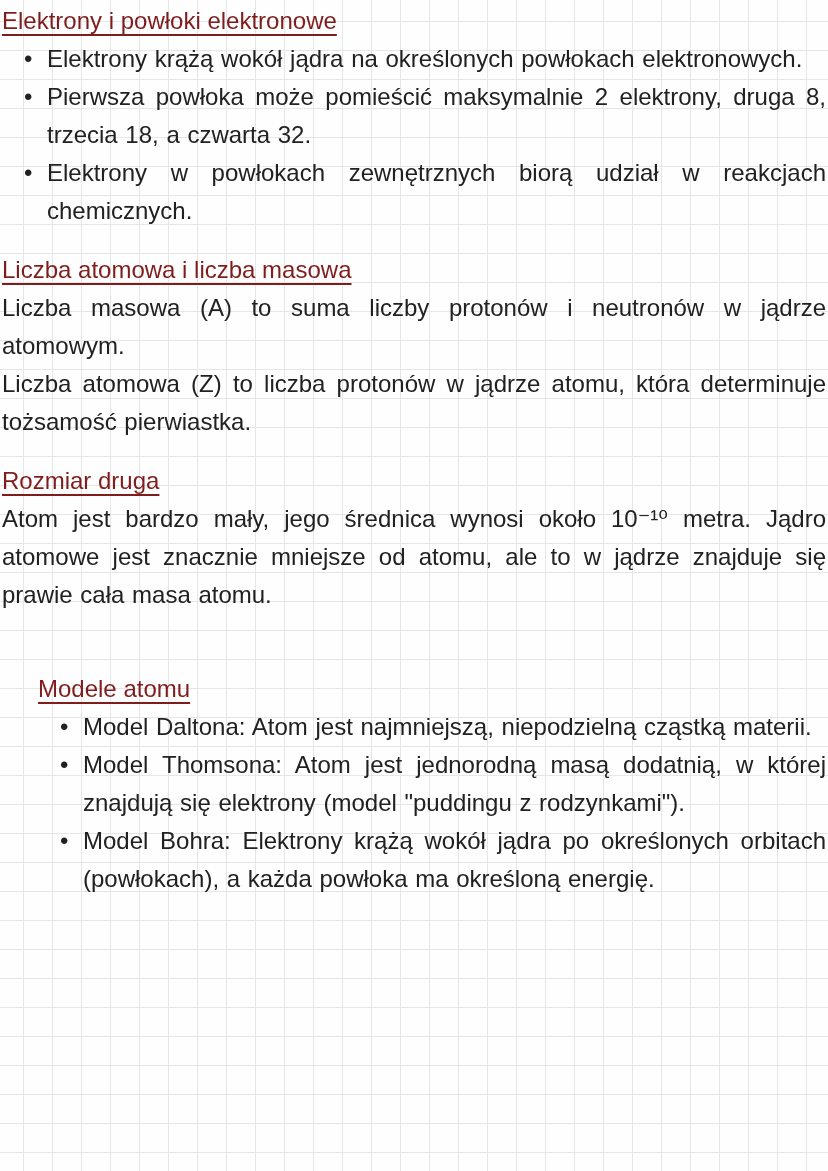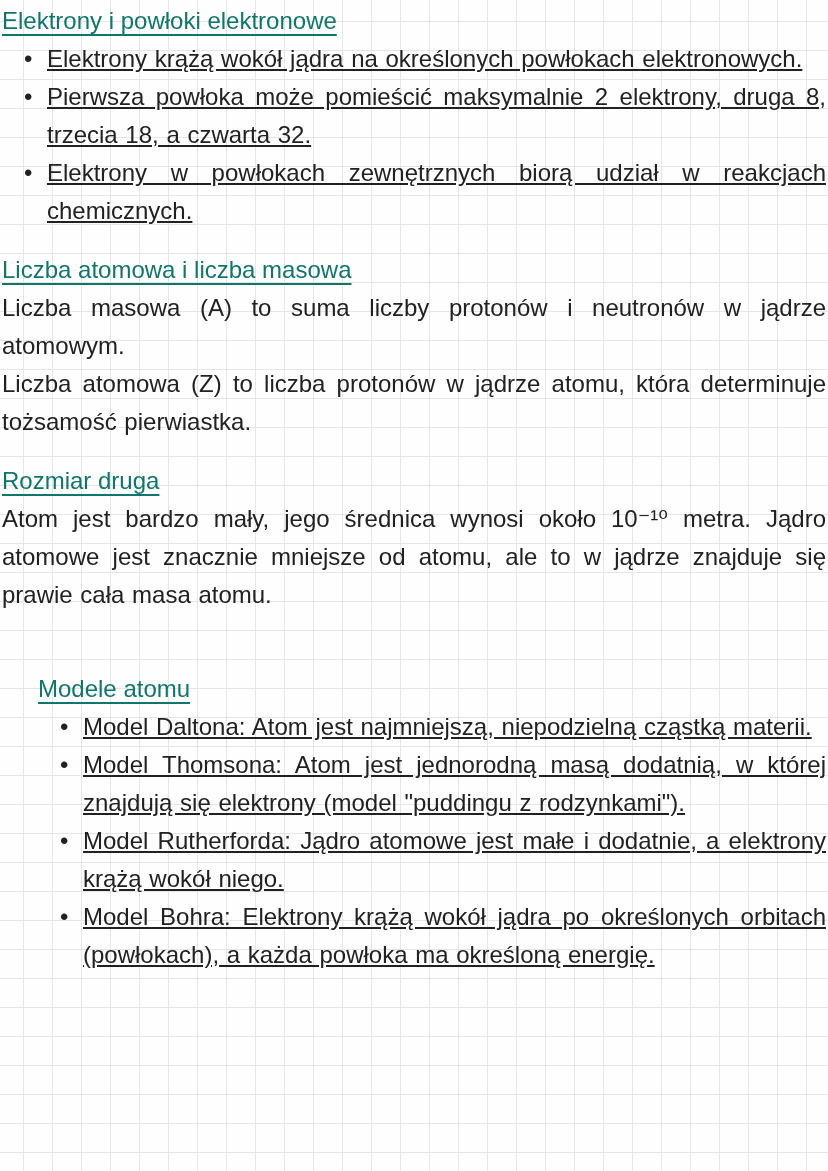--- a/index.html
+++ b/index.html
@@ -22,21 +22,21 @@
 
   .section { margin: 0; }
   .section + .section { margin-top: 21px; }
   .section.big-gap { margin-top: 56px; margin-left: 36px; }
 
   .heading {
     display: inline-block;
     margin: 0;
     font-size: 24px;
     font-weight: 400;
-    color: #0f766e;
+    color: #7f1d1d;
     text-decoration: underline;
     text-decoration-thickness: 2px;
     text-underline-offset: 5px;
   }
 
   .para {
     margin: 0;
     text-align: justify;
     word-spacing: 1px;
   }
@@ -45,21 +45,20 @@
     margin: 0;
     padding: 0;
     list-style: none;
   }
   .bullet {
     position: relative;
     margin: 0;
     padding-left: 45px;
     text-align: justify;
     word-spacing: 1px;
-    text-decoration: underline;
   }
   .bullet::before {
     content: "\2022";
     position: absolute;
     left: 22px;
     top: 0;
   }
 </style>
 </head>
 <body>
@@ -84,18 +83,17 @@
   <section class="section">
     <h2 class="heading">Rozmiar druga</h2>
     <p class="para">Atom jest bardzo mały, jego średnica wynosi około 10⁻¹⁰ metra. Jądro atomowe jest znacznie mniejsze od atomu, ale to w jądrze znajduje się prawie cała masa atomu.</p>
   </section>
 
   <section class="section big-gap">
     <h2 class="heading">Modele atomu</h2>
     <ul class="bullets">
       <li class="bullet">Model Daltona: Atom jest najmniejszą, niepodzielną cząstką materii.</li>
       <li class="bullet">Model Thomsona: Atom jest jednorodną masą dodatnią, w której znajdują się elektrony (model "puddingu z rodzynkami").</li>
-      <li class="bullet">Model Rutherforda: Jądro atomowe jest małe i dodatnie, a elektrony krążą wokół niego.</li>
       <li class="bullet">Model Bohra: Elektrony krążą wokół jądra po określonych orbitach (powłokach), a każda powłoka ma określoną energię.</li>
     </ul>
   </section>
 
 </main>
 
 </body></html>

